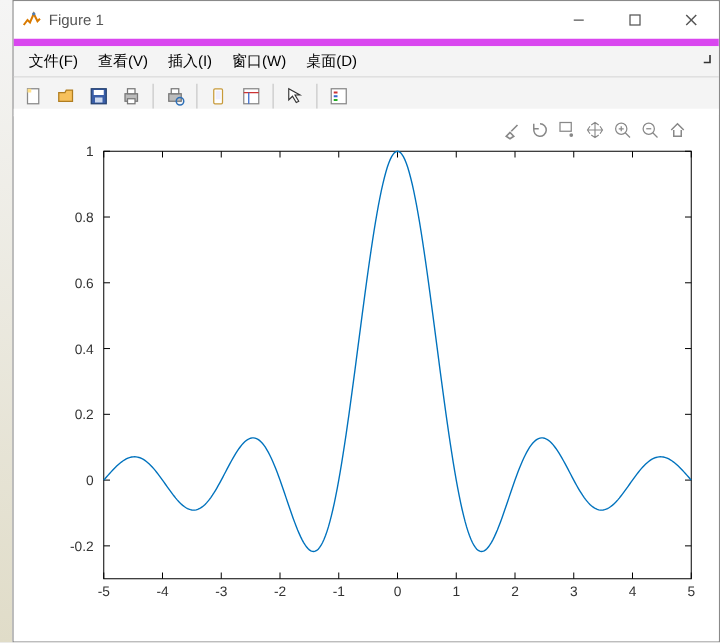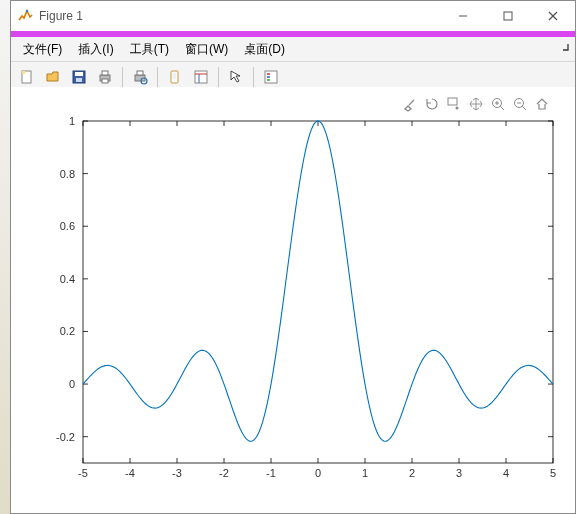--- a/index.html
+++ b/index.html
@@ -57,22 +57,22 @@
       <div class="win-btn close">
         <svg width="10" height="10">
             <line x1="1" y1="1" x2="9" y2="9" stroke="currentColor" stroke-width="1.2"></line>
             <line x1="9" y1="1" x2="1" y2="9" stroke="currentColor" stroke-width="1.2"></line>
           </svg>
       </div>
     </div>
 
     <div class="menubar">
       <div class="menu-item">文件(F)</div>
+      <div class="menu-item">查看(V)</div>
       <div class="menu-item">插入(I)</div>
-      <div class="menu-item">工具(T)</div>
       <div class="menu-item">窗口(W)</div>
       <div class="menu-item">桌面(D)</div>
       <span class="menu-chevron">
         <svg width="10" height="12">
             <path d="M9 3 L9 9 L4 9" fill="none" stroke="#333" stroke-width="1.3"></path>
           </svg>
       </span>
     </div>
 
     <div class="toolbar">

